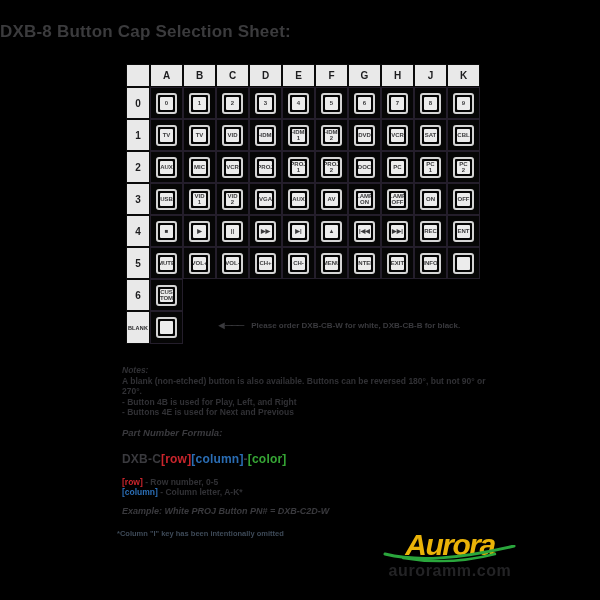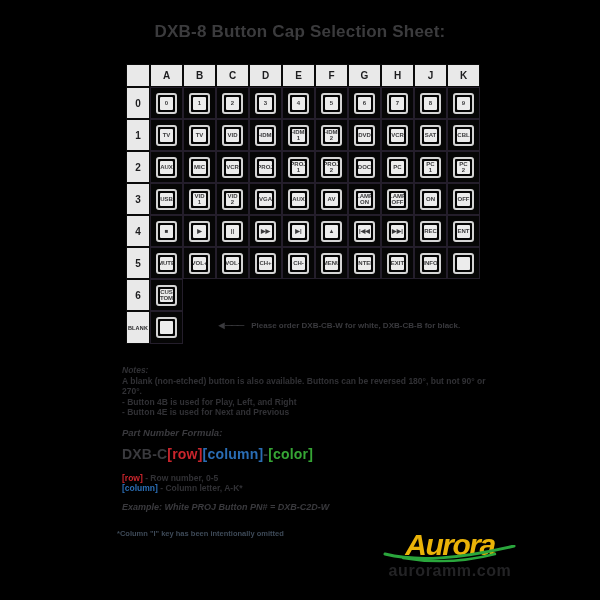--- a/index.html
+++ b/index.html
@@ -1,19 +1,19 @@
 <!DOCTYPE html>
 <html><head>
 <meta charset="utf-8">
 <style>
   *{margin:0;padding:0;box-sizing:border-box}
   html,body{width:600px;height:600px}
   body{background:#000;font-family:"Liberation Sans",sans-serif;position:relative;overflow:hidden}
 
-  .title{position:absolute;top:22px;left:0;width:100%;text-align:center;
+  .title{position:absolute;top:22px;left:0;width:100%;
          font-size:17px;font-weight:bold;color:#3b3b3d;letter-spacing:.2px}
 
   .grid{position:absolute;left:126px;top:64px;display:grid;
         grid-template-columns:24px repeat(10,33px);
         grid-template-rows:23px repeat(6,32px) 32px 33px}
   .cell{display:flex;align-items:center;justify-content:center}
   .hcell{background:#e9e9e9;border:1px solid #0b0b0b;color:#1d1d1f;
          font-weight:bold;font-size:10px}
   .hcell.small{font-size:5.5px;letter-spacing:.2px}
   .dcell{background:#060606;border:1px solid #241e2b}
@@ -29,21 +29,21 @@
        gap:9px;color:#3a3a3e;font-weight:bold}
   .blank-note .arrow{font-size:11px;letter-spacing:-2px}
   .blank-note .bn-text{font-size:8px}
 
   .notes{position:absolute;left:122px;top:365px;color:#313135;font-size:8.5px;
        font-weight:bold;line-height:10.6px;width:370px}
   .notes .heading{font-style:italic}
 
   .pn{position:absolute;left:122px;top:427px;font-weight:bold}
   .pn .heading{font-size:9.5px;font-style:italic;color:#3a3a3e}
-  .pn .formula{font-size:14px;margin-top:8px;letter-spacing:.2px}
+  .pn .formula{font-size:12px;margin-top:14px;letter-spacing:.2px}
   .pn .legend{margin-top:11px;font-size:8.5px;line-height:10.2px;color:#313135}
   .pn .example{margin-top:9px;font-size:9px;font-style:italic;color:#3a3a3e}
 
   .footnote{position:absolute;left:117px;top:529px;font-size:7.5px;
        font-weight:bold;color:#3e4a58}
 
   .logo{position:absolute;left:383px;top:529px;width:134px;text-align:center}
   .logo .aurora{font-size:30px;font-weight:bold;font-style:italic;color:#eab308;
        letter-spacing:-1.5px;line-height:32px;position:relative;z-index:2}
   .logo svg{position:absolute;left:0;top:16px;z-index:3}
@@ -392,21 +392,21 @@
 <div class="blank-note">
   <span class="arrow">◄───</span>
   <span class="bn-text">Please order DXB-CB-W for white, DXB-CB-B for black.</span>
 </div>
 
 <div class="notes">
   <div class="heading">Notes:</div>
   <div id="notes-lines">
       <div class="note-line">A blank (non-etched) button is also available. Buttons can be reversed 180°, but not 90° or 270°.</div>
       <div class="note-line">- Button 4B is used for Play, Left, and Right</div>
-      <div class="note-line">- Button 4E is used for Next and Previous</div>
+      <div class="note-line">- Buttons 4E is used for Next and Previous</div>
     </div>
 </div>
 
 <div class="pn">
   <div class="heading">Part Number Formula:</div>
   <div class="formula" id="pn-formula"><span style="color: rgb(58, 58, 62);">DXB-C</span><span style="color: rgb(201, 37, 44);">[row]</span><span style="color: rgb(42, 109, 180);">[column]</span><span style="color: rgb(58, 58, 62);">-</span><span style="color: rgb(54, 166, 53);">[color]</span></div>
   <div class="legend" id="pn-legend">
       <div class="legend-line"><span style="color: rgb(201, 37, 44);">[row]</span><span> - Row number, 0-5</span></div>
       <div class="legend-line"><span style="color: rgb(42, 109, 180);">[column]</span><span> - Column letter, A-K*</span></div>
     </div>

